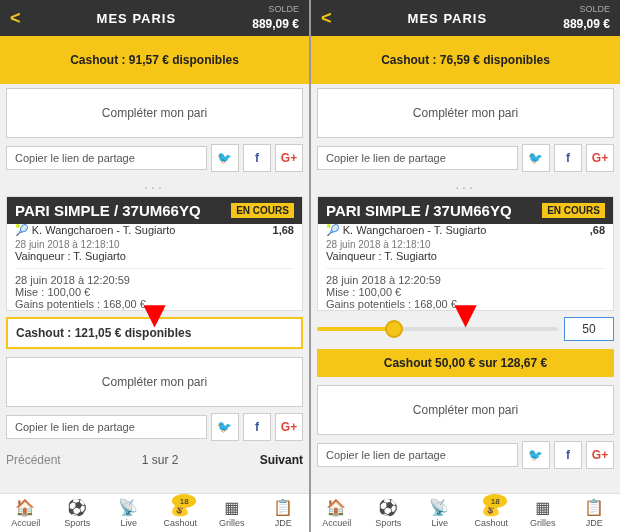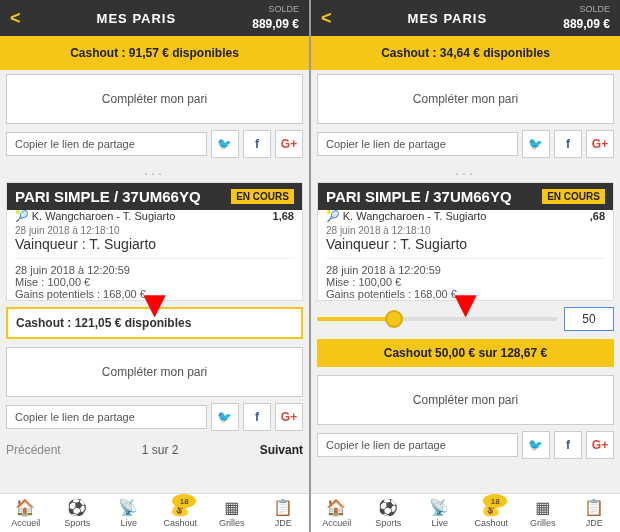--- a/index.html
+++ b/index.html
@@ -51,21 +51,21 @@
     }
     .header-solde .solde-value {
       font-size: 12px;
       color: white;
       font-weight: bold;
     }
     
     .cashout-banner {
       background: #f5c518;
       text-align: center;
-      padding: 10px 8px;
+      padding: 17px 8px;
       font-size: 12px;
       font-weight: bold;
       color: #222;
     }
     
     .complete-btn {
       background: white;
       border: 1.5px solid #ccc;
       text-align: center;
       padding: 17px 8px;
@@ -148,21 +148,21 @@
     .bet-match {
       font-size: 11px;
       color: #333;
       margin-bottom: 2px;
     }
     .bet-date {
       font-size: 10px;
       color: #777;
     }
     .bet-winner {
-      font-size: 14px;
+      font-size: 11px;
       color: #333;
     }
     .bet-odds {
       font-size: 11px;
       color: #333;
       float: right;
       font-weight: bold;
     }
     .bet-details {
       margin-top: 6px;
@@ -423,21 +423,21 @@
 
   <div class="header">
     <span class="header-back">&lt;</span>
     <span class="header-title">MES PARIS</span>
     <div class="header-solde">
       <span class="solde-label">SOLDE</span>
       <span class="solde-value">889,09 €</span>
     </div>
   </div>
 
-  <div class="cashout-banner">Cashout : 34,64 € disponibles</div>
+  <div class="cashout-banner">Cashout : 76,59 € disponibles</div>
 
   <div class="complete-btn">Compléter mon pari</div>
 
   <div class="share-row">
     <div class="share-btn">Copier le lien de partage</div>
     <div class="social-btn twitter">🐦</div>
     <div class="social-btn facebook">f</div>
     <div class="social-btn google">G+</div>
   </div>
 

